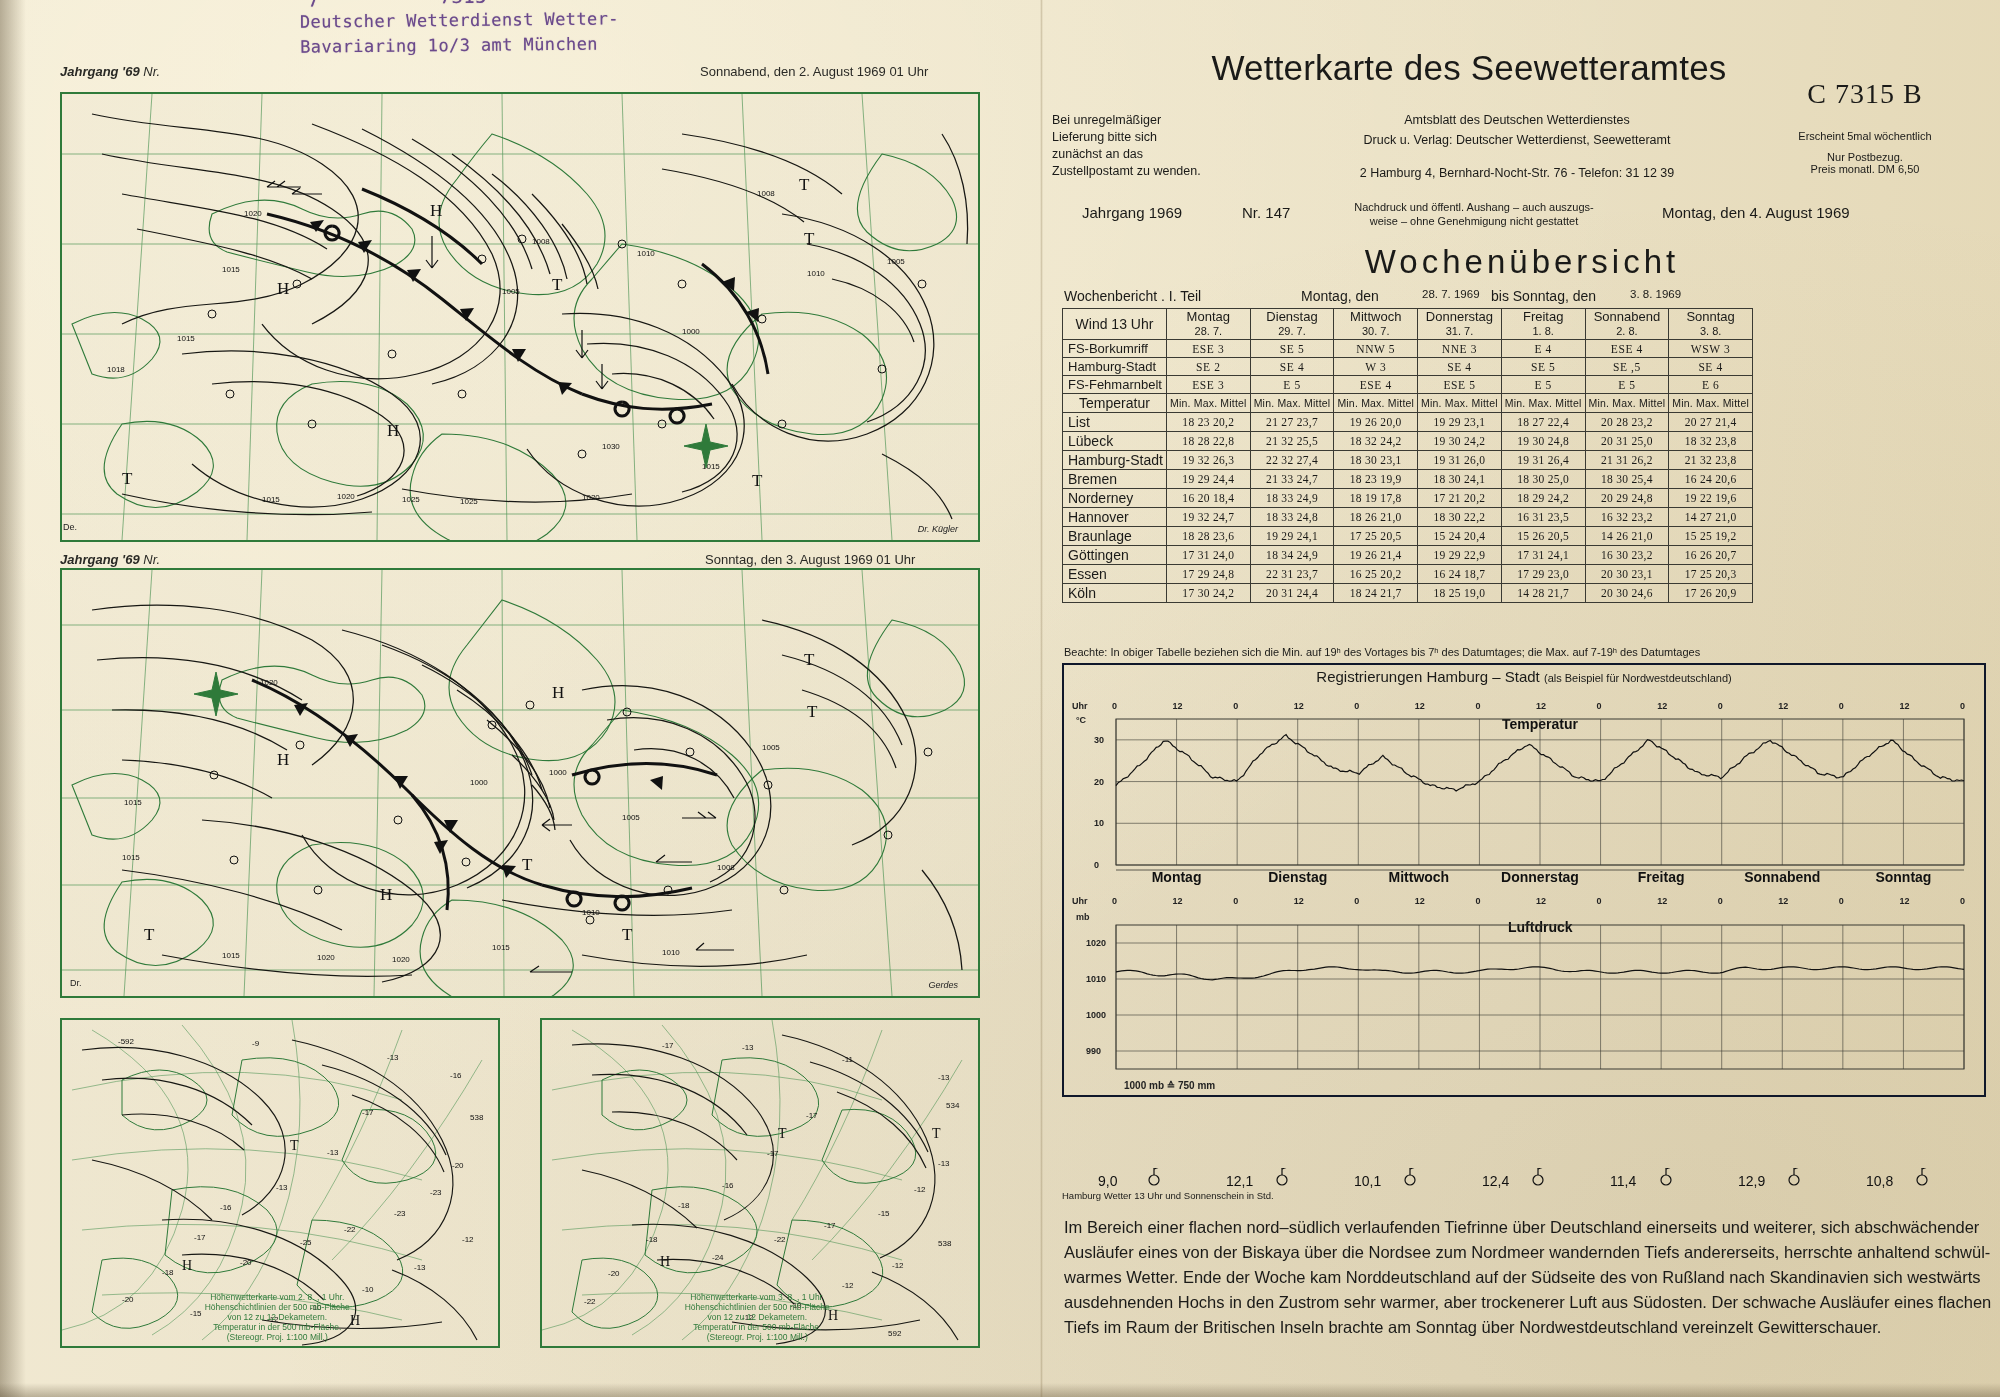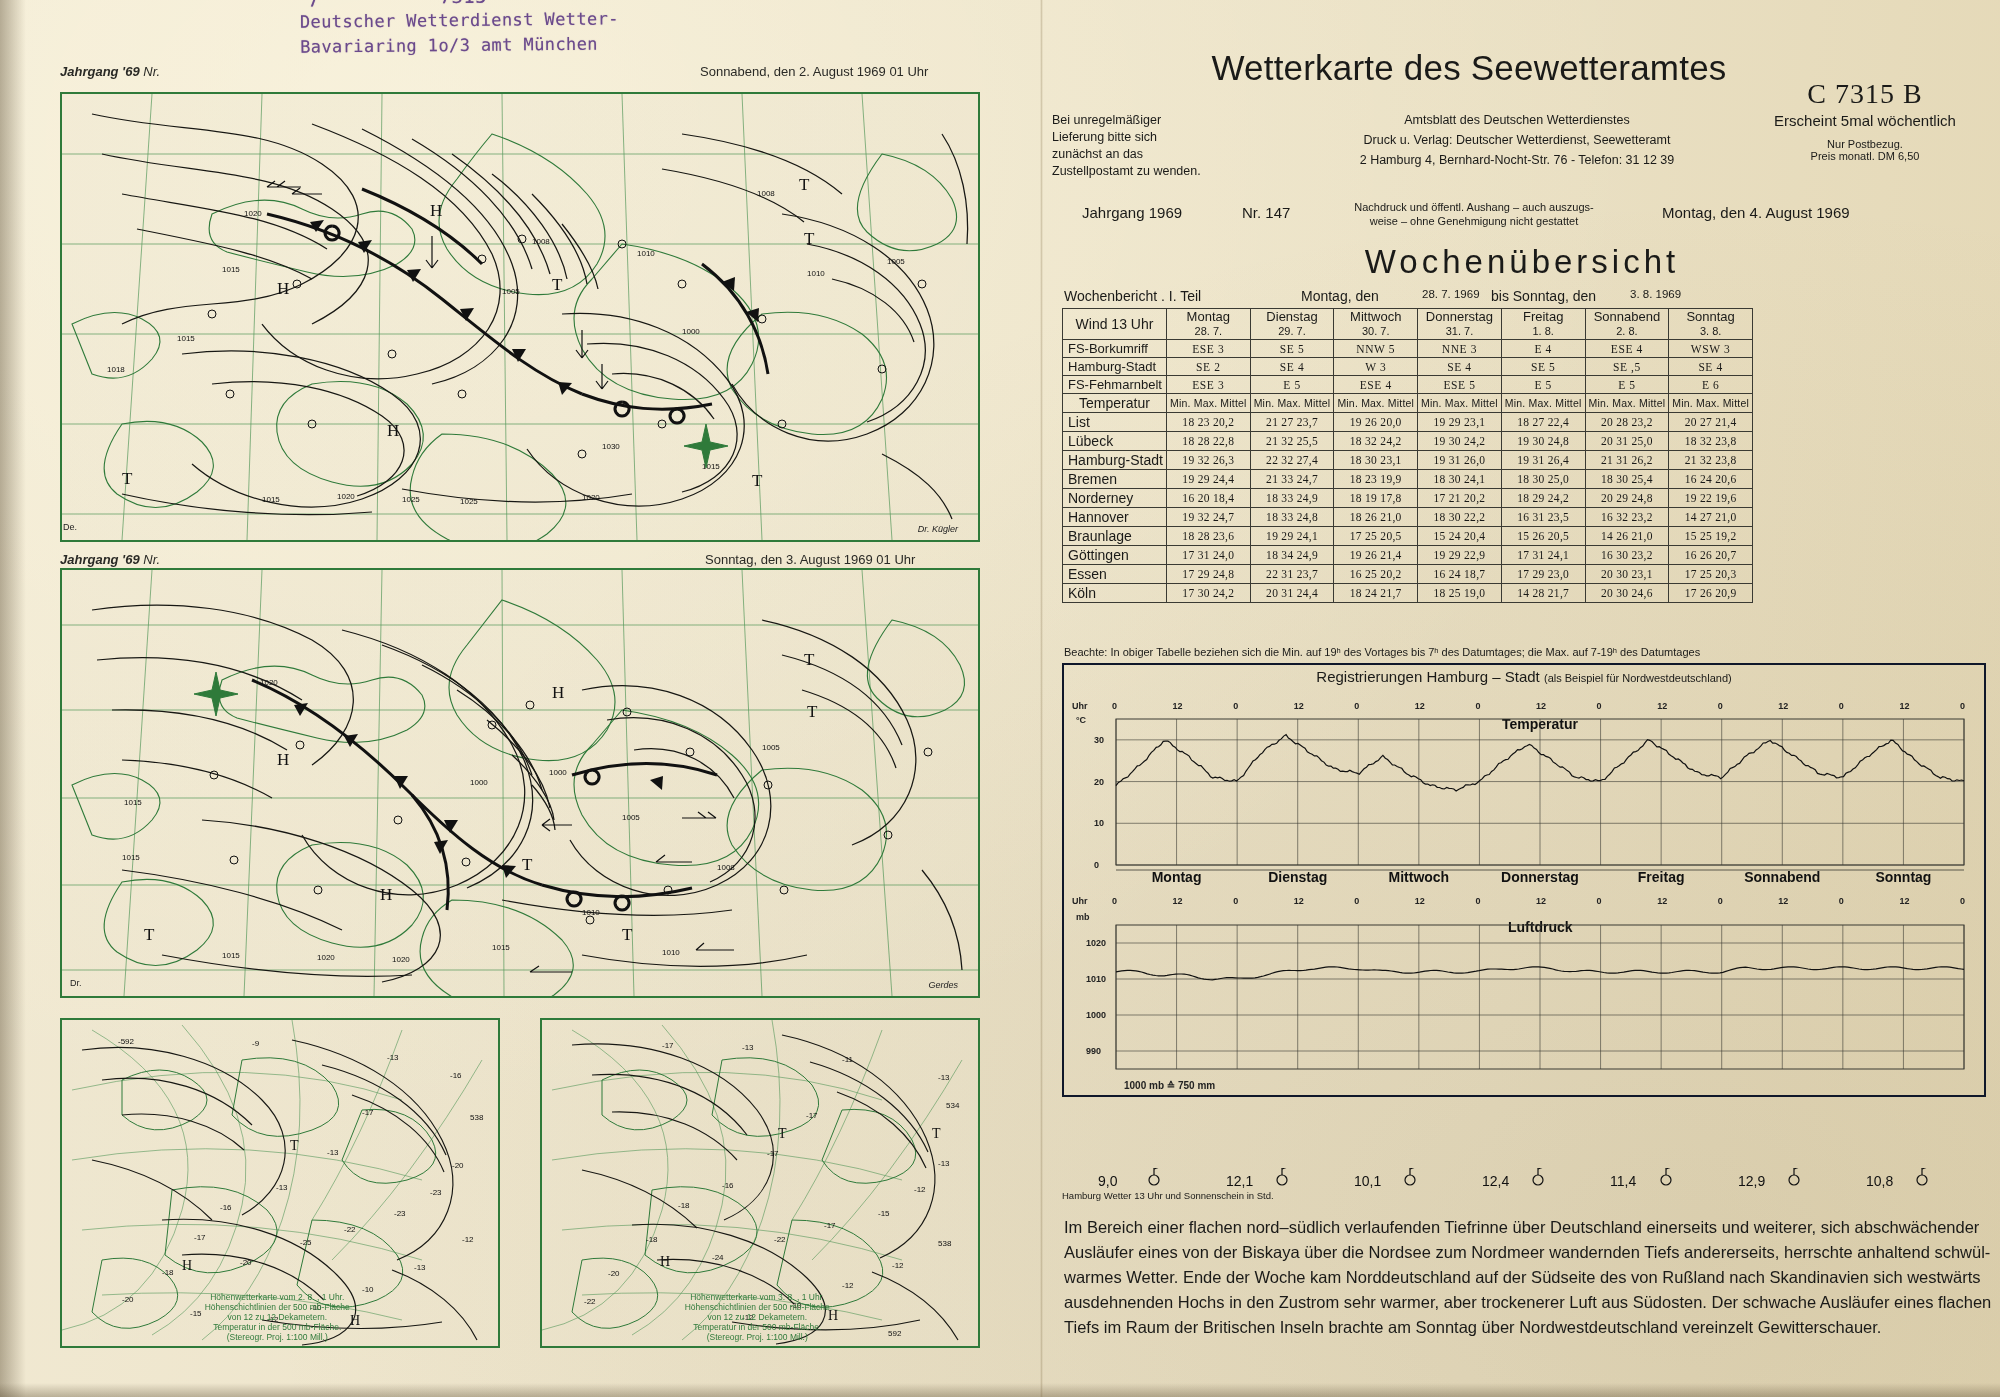--- a/index.html
+++ b/index.html
@@ -77,21 +77,21 @@
 
   .masthead{
     position:absolute;left:30px;top:48px;width:790px;
     text-align:center;
     font-size:35px;font-weight:normal;letter-spacing:.2px;
   }
   .cnum{
     position:absolute;right:10px;top:78px;width:250px;text-align:center;
   }
   .cnum .big{font-size:28px;font-family:"Liberation Serif",serif;letter-spacing:1px;}
-  .cnum .sm{font-size:15px;margin-top:2px;}
+  .cnum .sm{font-size:11px;margin-top:20px;}
   .cnum .sm2{font-size:11px;margin-top:9px;}
   .cnum .sm3{font-size:11px;}
 
   .impr{position:absolute;left:8px;top:112px;width:940px;font-size:12.5px;line-height:17px;}
   .impr .c1{position:absolute;left:0;top:0;width:200px;}
   .impr .c2{position:absolute;left:205px;top:0;width:520px;text-align:center;}
   .impr .row2{position:absolute;left:0;top:92px;width:940px;}
   .impr .jg{position:absolute;left:30px;top:0;font-size:15px;}
   .impr .nr{position:absolute;left:190px;top:0;font-size:15px;}
   .impr .nd{position:absolute;left:272px;top:-4px;width:300px;font-size:11px;line-height:14px;text-align:center;}
@@ -612,21 +612,21 @@
   </div>
 
   <div class="impr">
     <div class="c1" style="white-space:pre-line;">Bei unregelmäßiger
 Lieferung bitte sich
 zunächst an das
 Zustellpostamt zu wenden.</div>
     <div class="c2">
       <div>Amtsblatt des Deutschen Wetterdienstes</div>
       <div style="margin-top:3px;">Druck u. Verlag:  Deutscher Wetterdienst, Seewetteramt</div>
-      <div style="margin-top:3px;">2 Hamburg 4, Bernhard-Nocht-Str. 76 - Telefon: 31 12 39</div>
+      <div style="margin-top:16px;">2 Hamburg 4, Bernhard-Nocht-Str. 76 - Telefon: 31 12 39</div>
     </div>
     <div class="row2">
       <span class="jg">Jahrgang 1969</span>
       <span class="nr">Nr. 147</span>
       <span class="nd" style="white-space:pre-line;">Nachdruck und öffentl. Aushang – auch auszugs-
 weise – ohne Genehmigung nicht gestattet</span>
       <span class="dt">Montag, den 4. August 1969</span>
     </div>
   </div>
 

